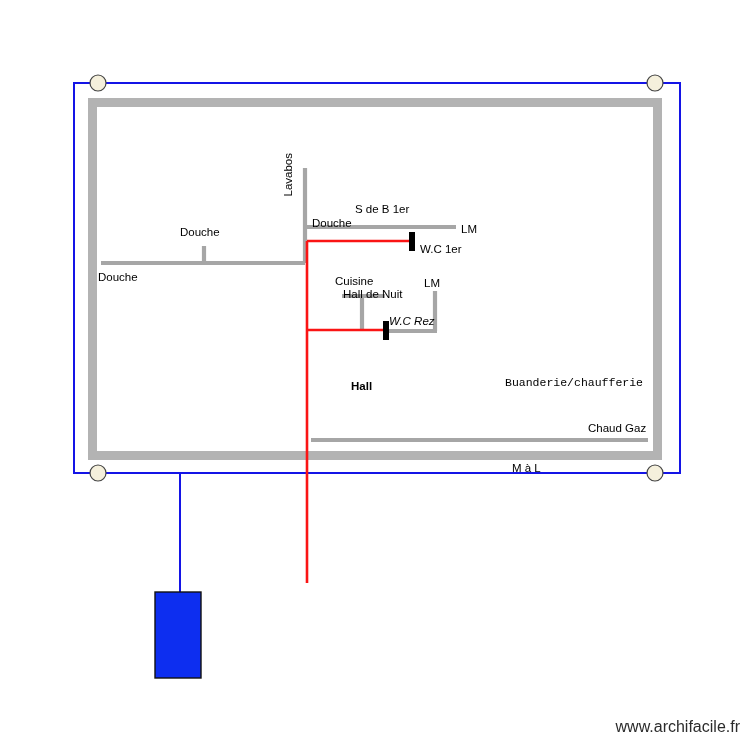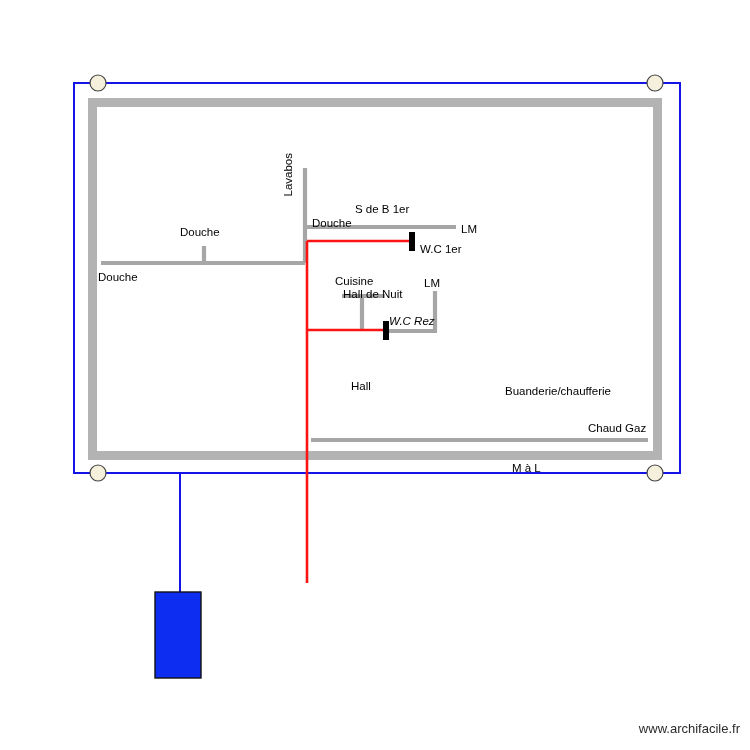--- a/index.html
+++ b/index.html
@@ -36,21 +36,21 @@
   }
   .lbl.rot {
     transform: rotate(-90deg);
     transform-origin: left bottom;
   }
   #watermark {
     position: absolute;
     right: 10px;
     bottom: 14px;
     font-family: "Liberation Sans", sans-serif;
-    font-size: 13px;
+    font-size: 16px;
     color: #2b2b2b;
     white-space: nowrap;
   }
 </style>
 </head>
 <body>
 
 <div id="stage">
 
   <svg id="plan-svg" viewBox="0 0 750 750" xmlns="http://www.w3.org/2000/svg">
@@ -98,20 +98,20 @@
       <div class="lbl" style="left: 355px; top: 204px;">S de B 1er</div>
       <div class="lbl" style="left: 312px; top: 218px;">Douche</div>
       <div class="lbl" style="left: 461px; top: 224px;">LM</div>
       <div class="lbl" style="left: 420px; top: 244px;">W.C 1er</div>
       <div class="lbl" style="left: 180px; top: 227px;">Douche</div>
       <div class="lbl" style="left: 98px; top: 272px;">Douche</div>
       <div class="lbl" style="left: 343px; top: 257px; margin-top: 32px;">Hall de Nuit</div>
       <div class="lbl" style="left: 335px; top: 276px;">Cuisine</div>
       <div class="lbl" style="left: 424px; top: 278px;">LM</div>
       <div class="lbl" style="left: 389px; top: 316px; font-style: italic;">W.C Rez</div>
-      <div class="lbl" style="left: 351px; top: 381px;">Hall</div>
-      <div class="lbl" style="left: 505px; top: 386px;">Buanderie/chaufferie</div>
+      <div class="lbl" style="left: 351px; top: 381px; font-weight: bold;">Hall</div>
+      <div class="lbl" style="left: 505px; top: 377px; font-family: Liberation Mono, monospace;">Buanderie/chaufferie</div>
       <div class="lbl" style="left: 512px; top: 423px; margin-top: 40px;">M à L</div>
       <div class="lbl" style="left: 588px; top: 423px;">Chaud Gaz</div>
     </div>
 
   <div id="watermark">www.archifacile.fr</div>
 </div>
 
 </body></html>

